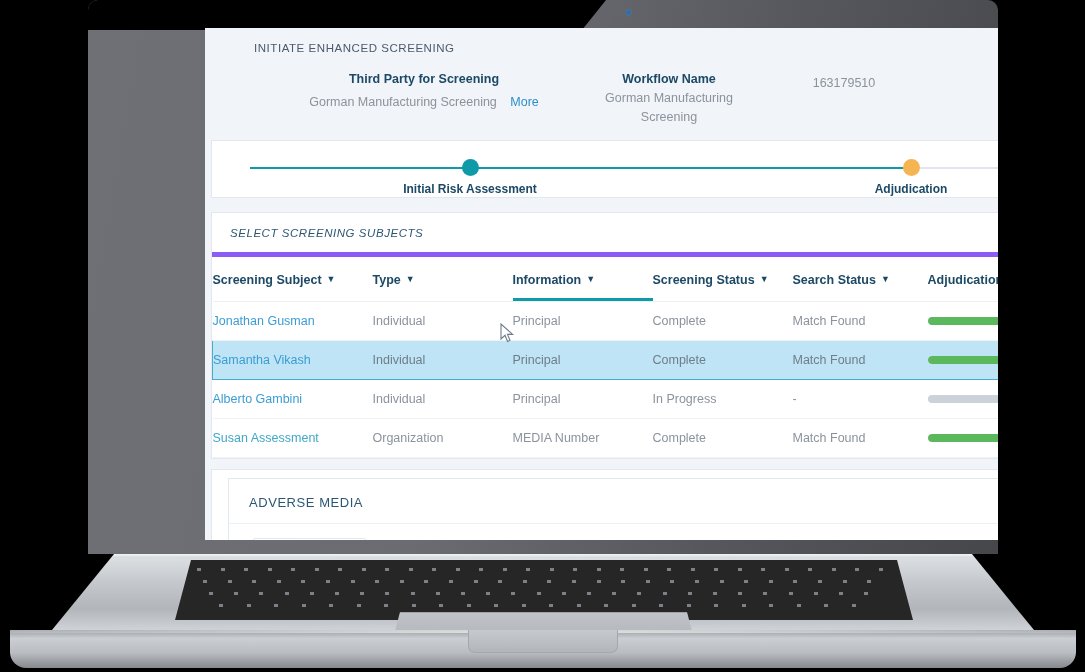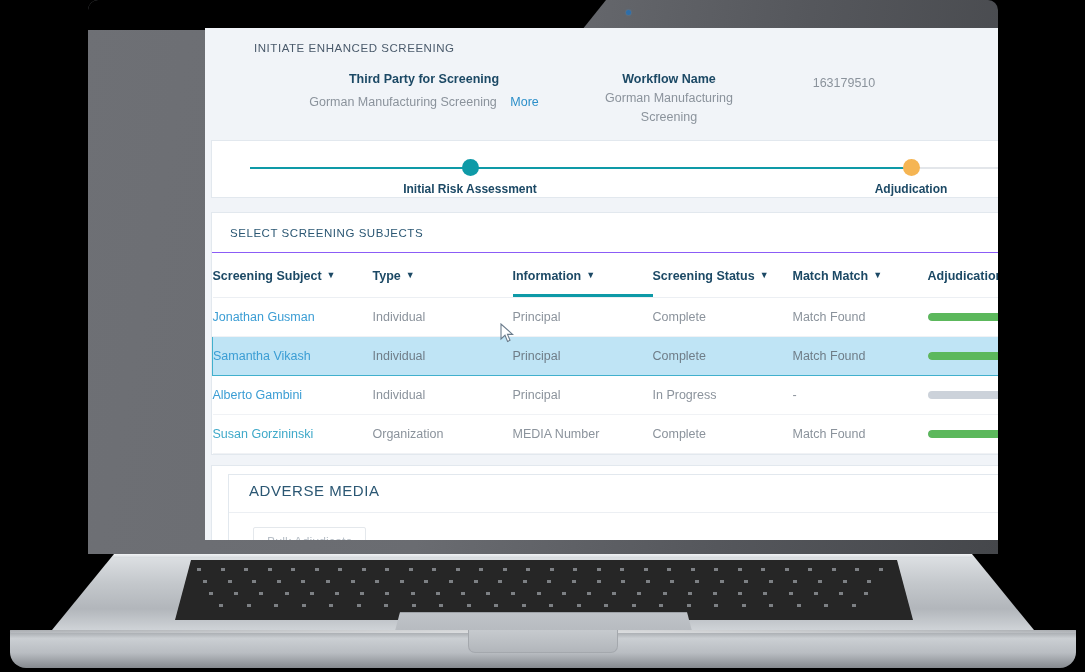--- a/index.html
+++ b/index.html
@@ -214,21 +214,22 @@
   .card {
     background: #ffffff;
     border: 1px solid #e2e8ee;
     margin: 14px 6px 0 6px;
   }
   .card-title {
     font-size: 11.5px;
     letter-spacing: .55px;
     color: #2b5773;
     padding: 14px 18px 13px 18px;
-    border-bottom: 1px solid #8b5cf6;
+    border-bottom: 5px solid #8b5cf6;
+    font-style: italic;
   }
 
   table.grid {
     width: 100%;
     border-collapse: collapse;
     table-layout: fixed;
   }
   table.grid th {
     text-align: left;
     font-size: 12.5px;
@@ -295,24 +296,24 @@
     background: #ffffff;
     border: 1px solid #e2e8ee;
     padding: 8px 0 0 16px;
   }
   .nested-card {
     background: #ffffff;
     border-left: 1px solid #e2e8ee;
     border-top: 1px solid #e2e8ee;
   }
   .nested-title {
-    font-size: 15px;
+    font-size: 13px;
     letter-spacing: .55px;
     color: #2b5773;
-    padding: 7px 18px 13px 20px;
+    padding: 16px 18px 13px 20px;
     border-bottom: 1px solid #eceff3;
   }
   .btn-row { padding: 14px 0 8px 24px; }
   .btn-ghost {
     font-size: 12.5px;
     color: #b9c0c8;
     background: #ffffff;
     border: 1px solid #e4e8ec;
     padding: 7px 13px;
     border-radius: 2px;
@@ -384,21 +385,21 @@
             <col style="width:140px">
             <col style="width:135px">
             <col style="width:220px">
           </colgroup>
           <thead>
               <tr id="subj-head">
                 <th class="first-pad"><span>Screening Subject</span><span class="caret">▼</span></th>
                 <th><span>Type</span><span class="caret">▼</span></th>
                 <th class=" sorted"><span>Information</span><span class="caret">▼</span></th>
                 <th><span>Screening Status</span><span class="caret">▼</span></th>
-                <th><span>Match Match</span><span class="caret">▼</span></th>
+                <th><span>Search Status</span><span class="caret">▼</span></th>
                 <th class=" nudge-up"><span>Adjudication Status</span></th>
               </tr>
             </thead>
           <tbody id="subj-body">
               <tr>
                 <td class="first-pad"><a class="subject">Jonathan Gusman</a></td>
                 <td>Individual</td>
                 <td>Principal</td>
                 <td>Complete</td>
                 <td>Match Found</td>
@@ -426,21 +427,21 @@
                 <td>Principal</td>
                 <td>In Progress</td>
                 <td>-</td>
                 <td>
                   <div class="bar">
                     <span style="width: 0%;"></span>
                   </div>
                 </td>
               </tr>
               <tr>
-                <td class="first-pad"><a class="subject teal">Susan Gorzininski</a></td>
+                <td class="first-pad"><a class="subject teal">Susan Assessment</a></td>
                 <td>Organization</td>
                 <td>MEDIA Number</td>
                 <td>Complete</td>
                 <td>Match Found</td>
                 <td>
                   <div class="bar">
                     <span style="width: 100%;"></span>
                   </div>
                 </td>
               </tr>

